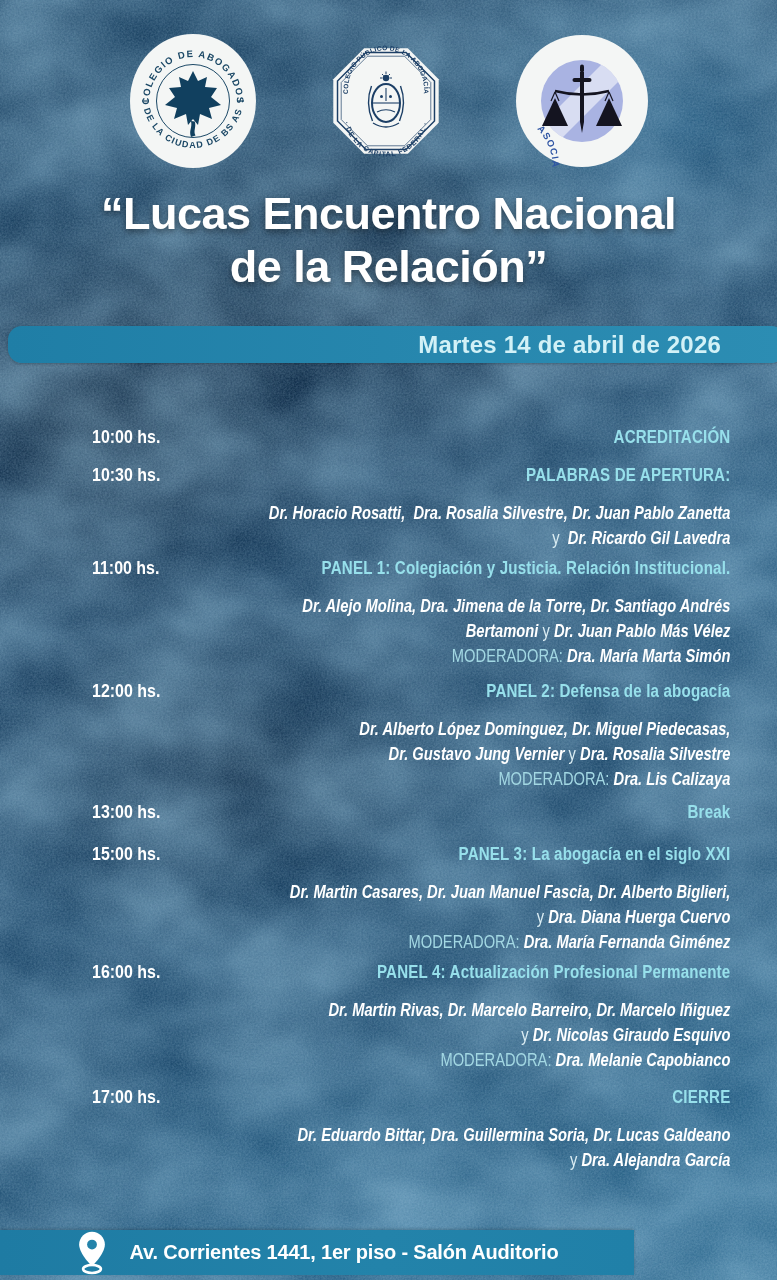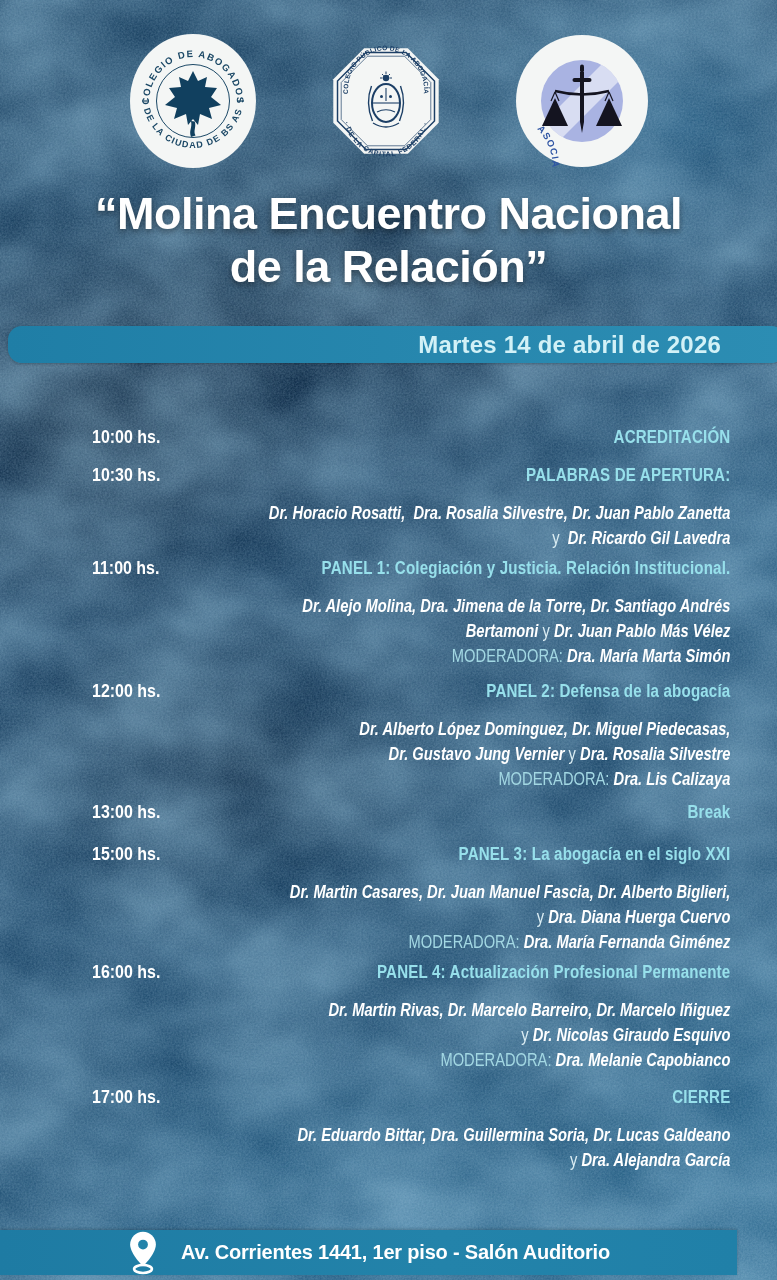--- a/index.html
+++ b/index.html
@@ -35,21 +35,21 @@
   .sched-row{position:absolute;left:92px;width:760px;transform:scaleX(.84);transform-origin:0 0;}
   .sched-time{position:absolute;left:0;top:0;font-size:19px;font-weight:bold;color:#ffffff;line-height:24px;}
   .sched-content{margin-left:129px;}
   .sched-title{font-size:18px;font-weight:bold;color:#97e0eb;line-height:24px;letter-spacing:.2px;}
   .sched-names{margin-top:14px;font-size:17.5px;line-height:25px;}
   .name-line{white-space:pre;}
   .seg-name{font-weight:bold;font-style:italic;color:#ffffff;}
   .seg-plain{font-weight:normal;font-style:normal;color:#dceef4;}
   .seg-label{font-weight:normal;font-style:normal;color:#a3d8e3;}
 
-  .footer{position:absolute;top:1230px;left:0;width:737px;height:45px;
+  .footer{position:absolute;top:1230px;left:0;width:634px;height:45px;
     background:linear-gradient(90deg,#1e7ba3 0%, #2383aa 60%, #2080a8 100%);
     display:flex;align-items:center;justify-content:center;gap:22px;
     box-shadow:0 -1px 3px rgba(0,0,0,.2);}
   .footer .loc{color:#ffffff;font-weight:bold;font-size:20px;letter-spacing:-.2px;}
 
   svg text{font-family:"Liberation Sans","DejaVu Sans",sans-serif;}
 </style>
 </head>
 <body>
 
@@ -142,21 +142,21 @@
         <line x1="40" y1="58" x2="44" y2="67" stroke-width="1.2"></line>
         <line x1="94" y1="58" x2="90" y2="67" stroke-width="1.2"></line>
         <line x1="94" y1="58" x2="98" y2="67" stroke-width="1.2"></line>
         <polygon points="40,64 27,92 53,92" stroke="none"></polygon>
         <polygon points="94,64 81,92 107,92" stroke="none"></polygon>
       </g>
     </svg>
   </div>
 
   <div class="title">
-    <div>“Molina Encuentro Nacional</div>
+    <div>“Lucas Encuentro Nacional</div>
     <div>de la Relación”</div>
   </div>
 
   <div class="banner">
     <span class="date">Martes 14 de abril de 2026</span>
   </div>
 
   <div class="schedule">
       <div class="sched-row" style="top: 425px;">
         <div class="sched-time">10:00 hs.</div>

